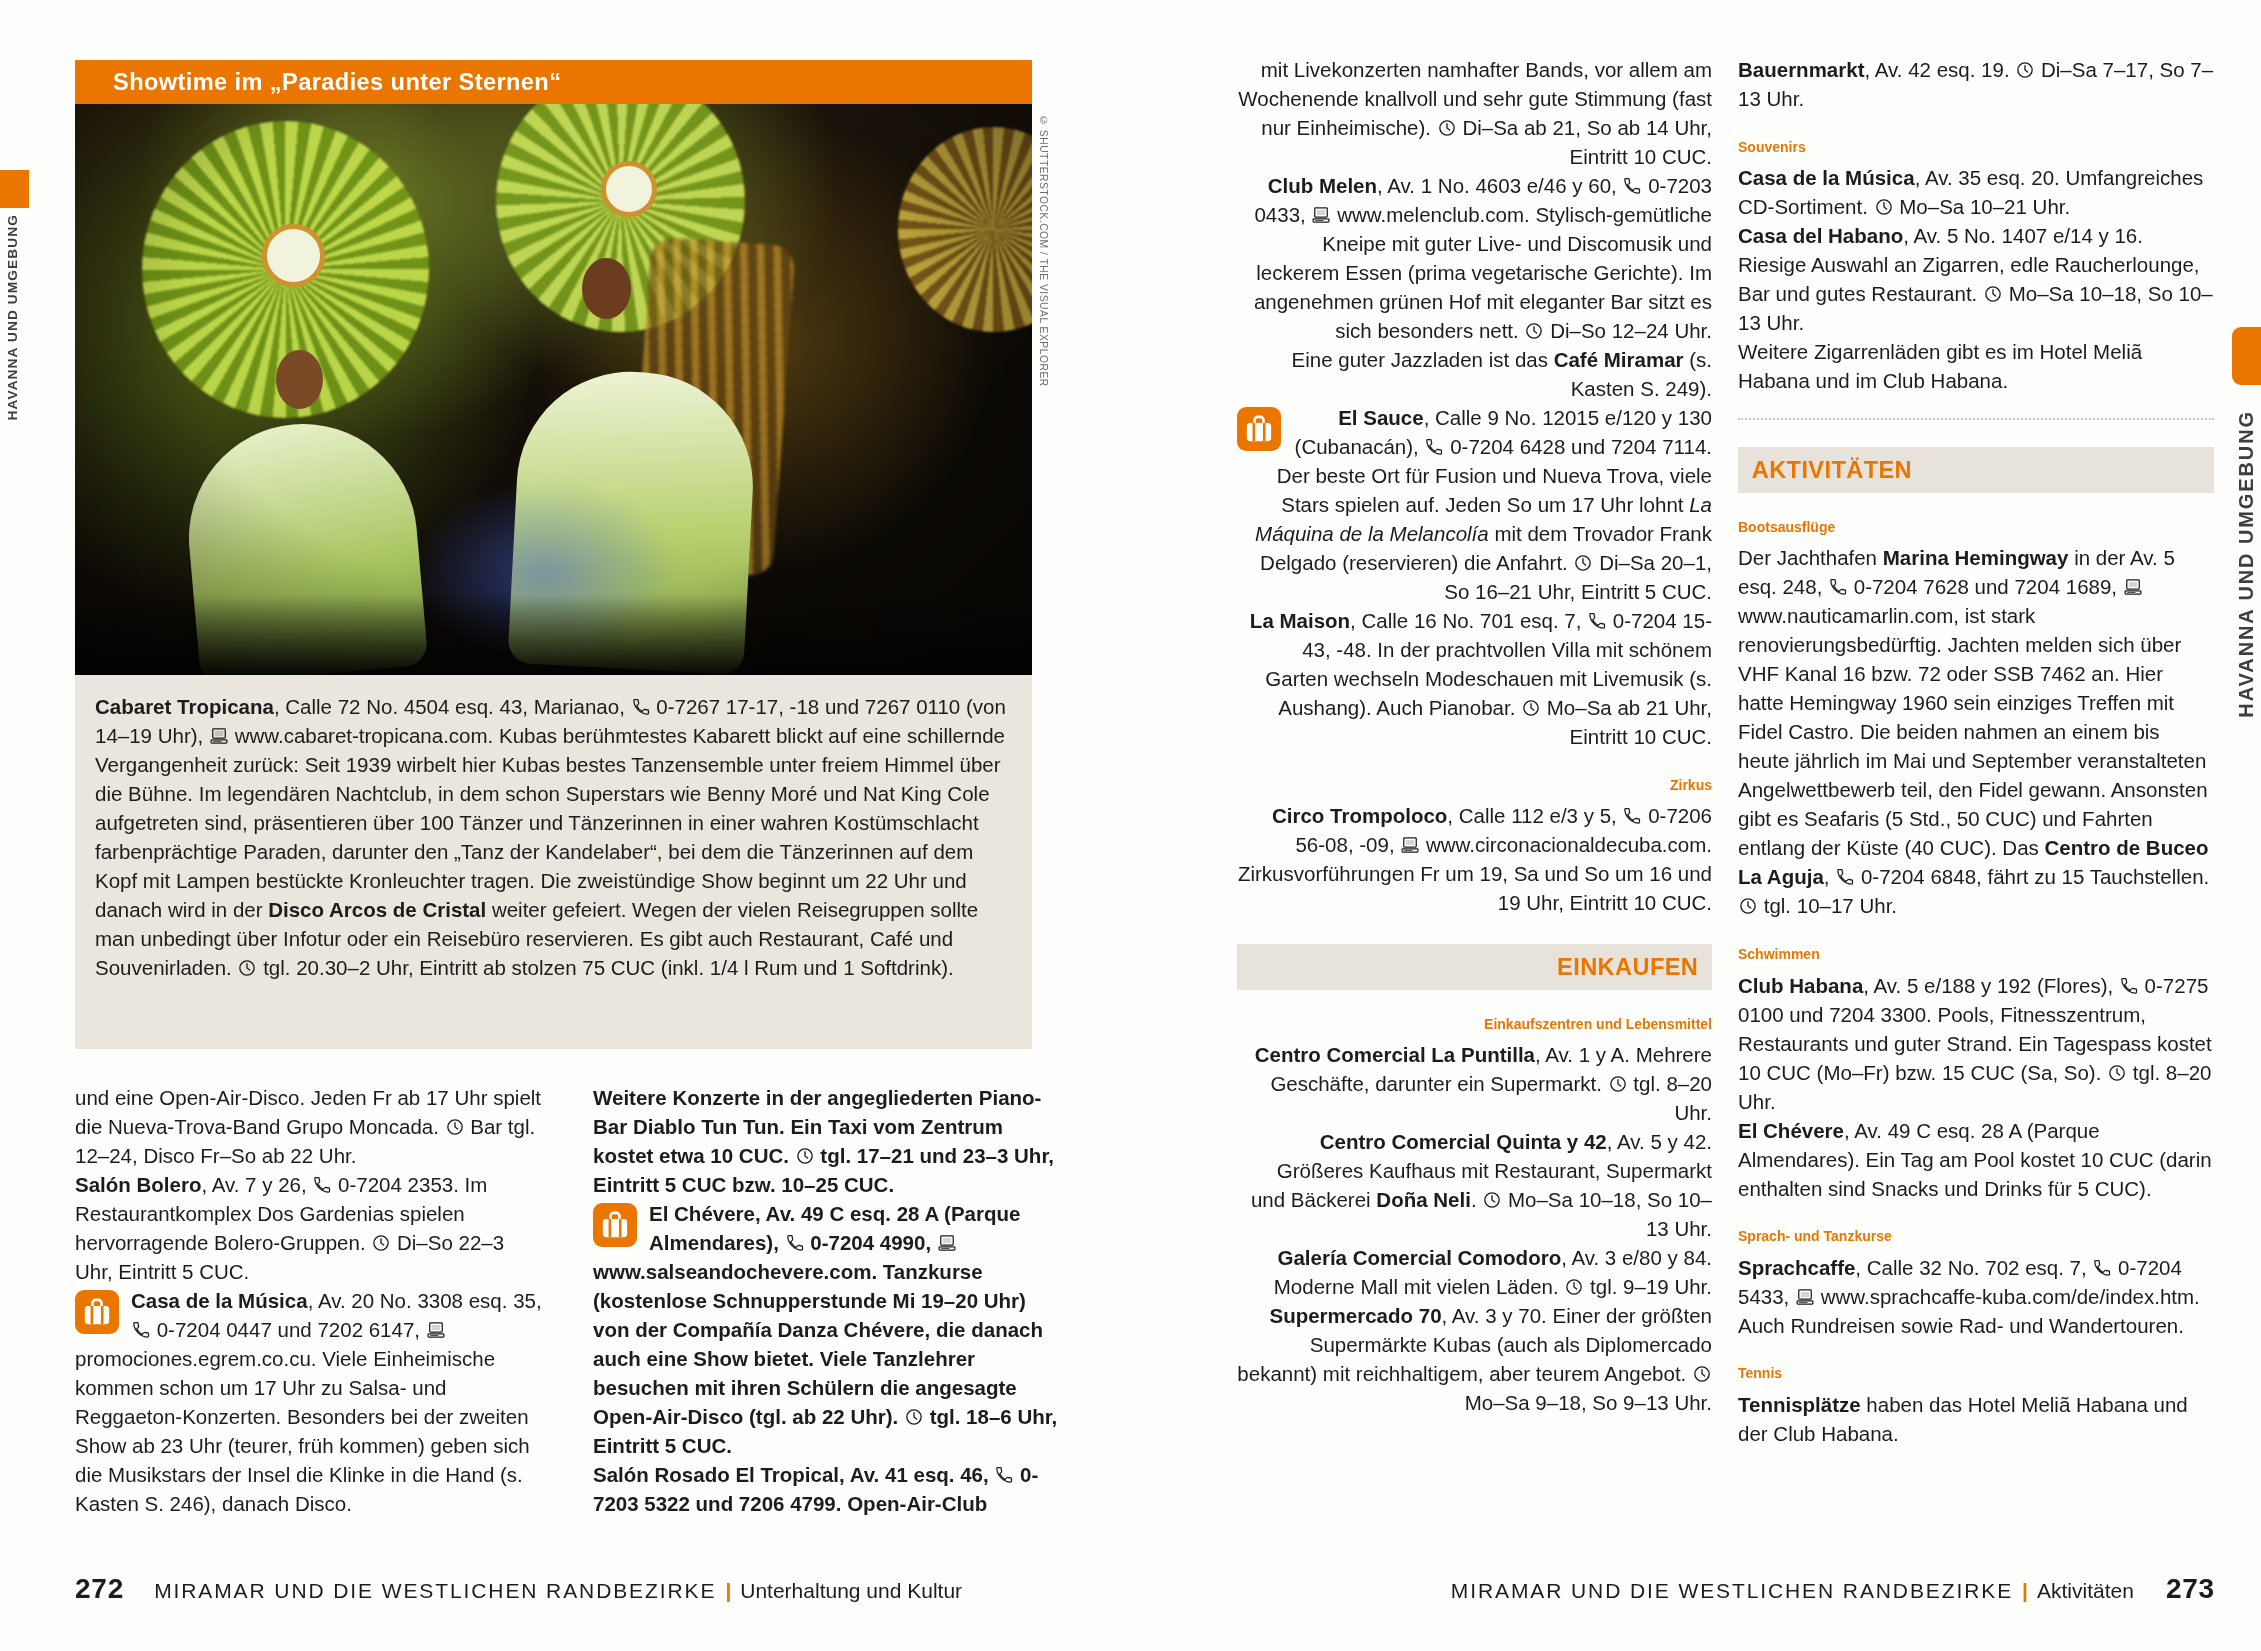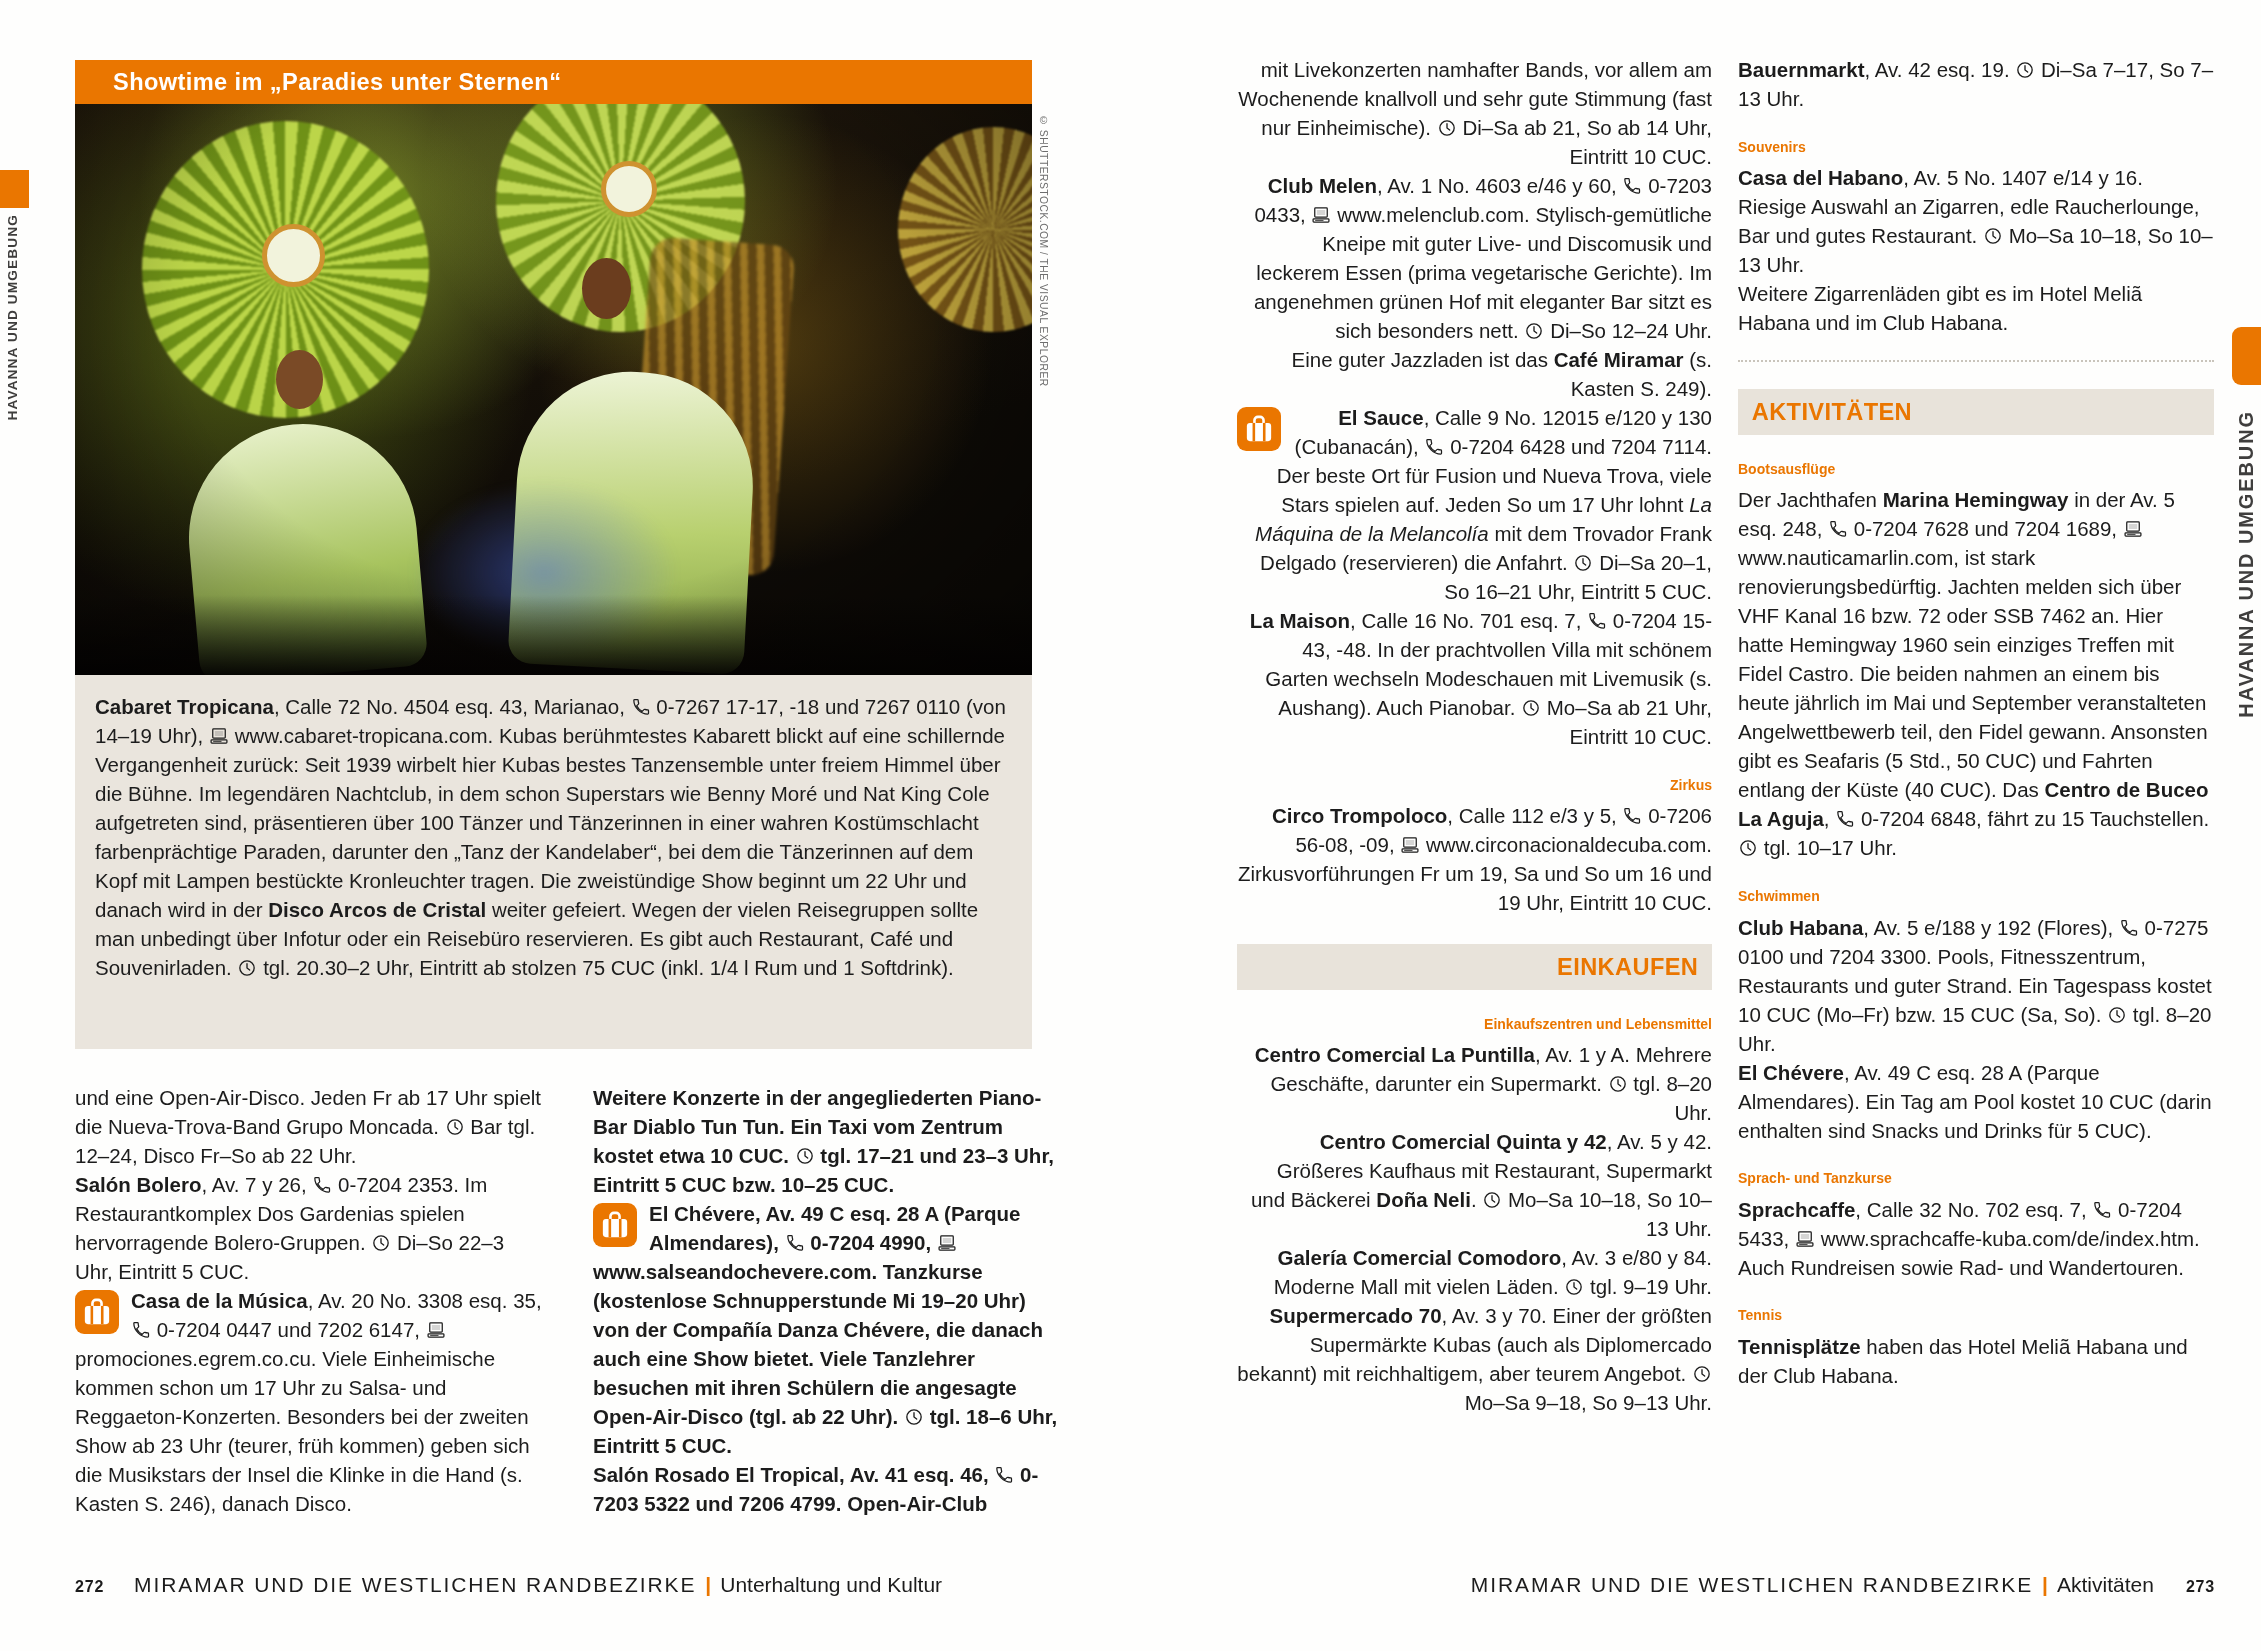--- a/index.html
+++ b/index.html
@@ -70,21 +70,21 @@
   .rule{border-top:2.3px dotted #c9c4bb;height:0;margin:23px 0 0;}
 
   
   .ic{display:inline-block;width:20px;height:20px;vertical-align:-3px;}
   .tipic{float:left;width:44px;height:44px;margin:3.8px 12px 4.6px 0;}
 
   
   .footer{position:absolute;top:1573px;display:flex;align-items:baseline;font-size:21px;}
   .footer-left{left:75px;width:957px;}
   .footer-right{left:1237px;width:978px;justify-content:flex-end;}
-  .footer .pg{font-size:16px;font-weight:bold;letter-spacing:0.8px;}
+  .footer .pg{font-size:28px;font-weight:bold;letter-spacing:0.8px;}
   .footer-left .pg{margin-right:30px;}
   .footer-right .pg{margin-left:32px;}
   .footer .chapter{letter-spacing:1.9px;white-space:nowrap;}
   .footer .sep{color:#ea7600;margin:0 9px;font-weight:bold;}
   .footer .section{white-space:nowrap;}
 </style>
 </head>
 <body>
 
 <div class="page">
@@ -250,20 +250,24 @@
             <circle cx="12" cy="12" r="8.6" fill="none" stroke="#1c1c1c" stroke-width="1.6"></circle>
             <path d="M12 6.8V12l3.2 2.4" fill="none" stroke="#1c1c1c" stroke-width="1.6" stroke-linecap="round"></path>
           </svg> Mo–Sa 9–18, So 9–13 Uhr.</p>
       </div>
     <div class="col col-r2">
         <p class="entry"><b>Bauernmarkt</b>, Av. 42 esq. 19. <svg class="ic" viewBox="0 0 24 24">
             <circle cx="12" cy="12" r="8.6" fill="none" stroke="#1c1c1c" stroke-width="1.6"></circle>
             <path d="M12 6.8V12l3.2 2.4" fill="none" stroke="#1c1c1c" stroke-width="1.6" stroke-linecap="round"></path>
           </svg> Di–Sa 7–17, So 7–13 Uhr.</p>
         <h3 class="subhead">Souvenirs</h3>
+        <p class="entry"><b>Casa de la Música</b>, Av. 35 esq. 20. Umfangreiches CD-Sortiment. <svg class="ic" viewBox="0 0 24 24">
+            <circle cx="12" cy="12" r="8.6" fill="none" stroke="#1c1c1c" stroke-width="1.6"></circle>
+            <path d="M12 6.8V12l3.2 2.4" fill="none" stroke="#1c1c1c" stroke-width="1.6" stroke-linecap="round"></path>
+          </svg> Mo–Sa 10–21 Uhr.</p>
         <p class="entry"><b>Casa del Habano</b>, Av. 5 No. 1407 e/14 y 16. Riesige Auswahl an Zigarren, edle Raucherlounge, Bar und gutes Restaurant. <svg class="ic" viewBox="0 0 24 24">
             <circle cx="12" cy="12" r="8.6" fill="none" stroke="#1c1c1c" stroke-width="1.6"></circle>
             <path d="M12 6.8V12l3.2 2.4" fill="none" stroke="#1c1c1c" stroke-width="1.6" stroke-linecap="round"></path>
           </svg> Mo–Sa 10–18, So 10–13 Uhr.</p>
         <p class="entry">Weitere Zigarrenläden gibt es im Hotel Meliã Habana und im Club Habana.</p>
         <div class="rule"></div>
         <div class="section-bar">AKTIVITÄTEN</div>
         <h3 class="subhead">Bootsausflüge</h3>
         <p class="entry">Der Jachthafen <b>Marina Hemingway</b> in der Av. 5 esq. 248, <svg class="ic" viewBox="0 0 24 24">
             <path d="M6.8 10.6c1.4 2.8 3.8 5.2 6.6 6.6l2.1-2.1c.3-.3.7-.4 1.1-.3 1.1.4 2.2.6 3.4.6.6 0 1 .4 1 1v3.2c0 .6-.4 1-1 1C11.6 20.6 3.4 12.4 3.4 4c0-.6.4-1 1-1h3.2c.6 0 1 .4 1 1 0 1.2.2 2.3.6 3.4.1.4 0 .8-.3 1.1l-2.1 2.1z" fill="none" stroke="#1c1c1c" stroke-width="1.5" stroke-linejoin="round"></path>

